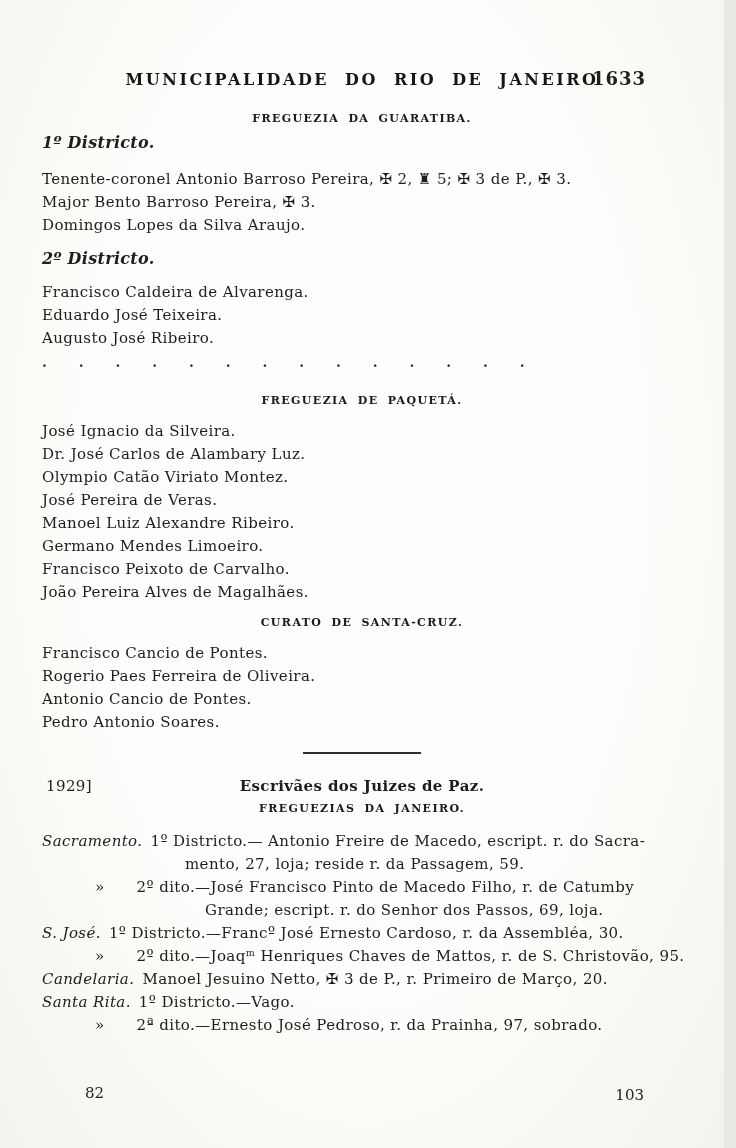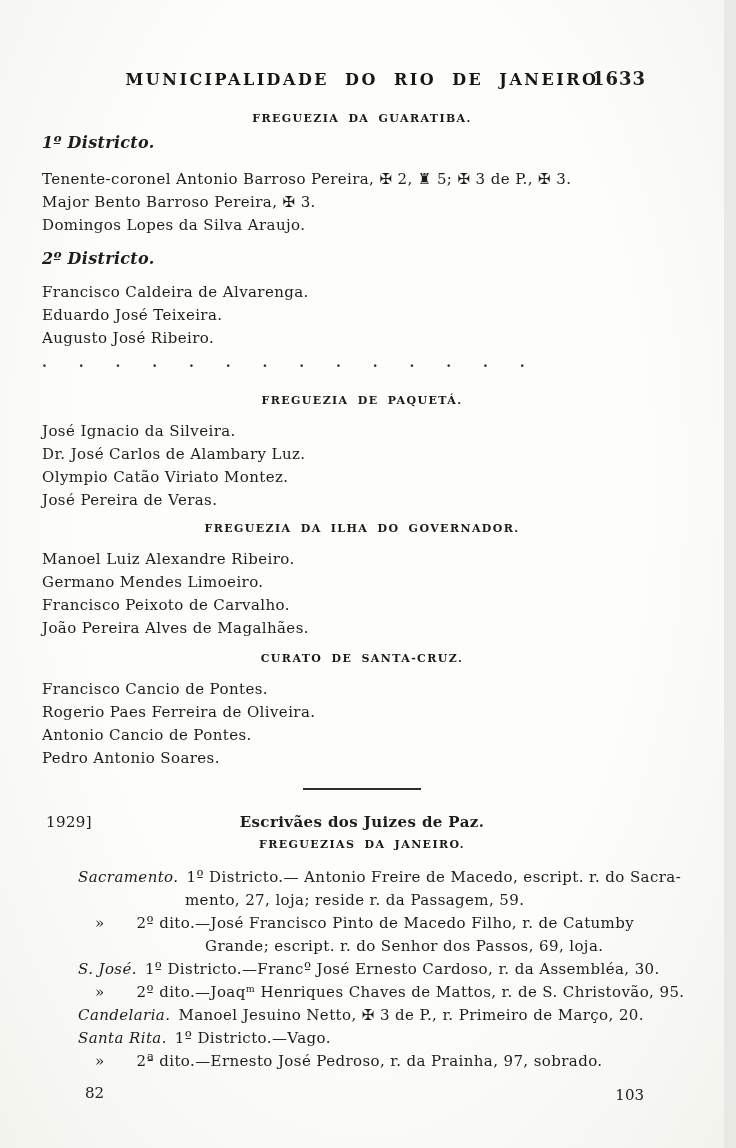--- a/index.html
+++ b/index.html
@@ -76,21 +76,21 @@
     margin: 18px auto 0 auto;
     border: 0;
     border-top: 2px solid #2e2e2c;
   }
 
   
   .escrivaes-head { position: relative; text-align: center; margin-top: 22px; height: 20px; }
   .margin-ref { position: absolute; left: 4px; top: 1px; font-size: 15px; letter-spacing: 0.4px; }
   .esc-title { display: inline-block; font-size: 15px; font-weight: bold; letter-spacing: 0.4px; text-align: center; }
 
-  .entry .entry-label { font-style: italic; margin-right: 8px; letter-spacing: 0.4px; margin-left: 36px; }
+  .entry .entry-label { font-style: italic; margin-right: 8px; letter-spacing: 0.4px; }
   .entry.sub .entry-label { font-style: normal; margin-left: 53px; margin-right: 32px; }
   .cont1 { padding-left: 143px; }
   .cont2 { padding-left: 163px; }
 
   
   .folio { position: absolute; font-size: 15px; color: #222; }
   .folio-left  { left: 85px; top: 1084px; }
   .folio-right { right: 80px; top: 1086px; }
 </style>
 </head>
@@ -114,21 +114,20 @@
   <p class="line">Eduardo José Teixeira.</p>
   <p class="line">Augusto José Ribeiro.</p>
   <p class="dots-line">· · · · · · · · · · · · · ·</p>
 
   <h3 class="freg-heading h-paqueta">FREGUEZIA DE PAQUETÁ.</h3>
   <p class="line">José Ignacio da Silveira.</p>
   <p class="line">Dr. José Carlos de Alambary Luz.</p>
   <p class="line">Olympio Catão Viriato Montez.</p>
   <p class="line">José Pereira de Veras.</p>
 
-  <h3 class="freg-heading h-governador">FREGUEZIA DA ILHA DO GOVERNADOR.</h3>
   <p class="line">Manoel Luiz Alexandre Ribeiro.</p>
   <p class="line">Germano Mendes Limoeiro.</p>
   <p class="line">Francisco Peixoto de Carvalho.</p>
   <p class="line">João Pereira Alves de Magalhães.</p>
 
   <h3 class="freg-heading h-santacruz">CURATO DE SANTA-CRUZ.</h3>
   <p class="line">Francisco Cancio de Pontes.</p>
   <p class="line">Rogerio Paes Ferreira de Oliveira.</p>
   <p class="line">Antonio Cancio de Pontes.</p>
   <p class="line">Pedro Antonio Soares.</p>

